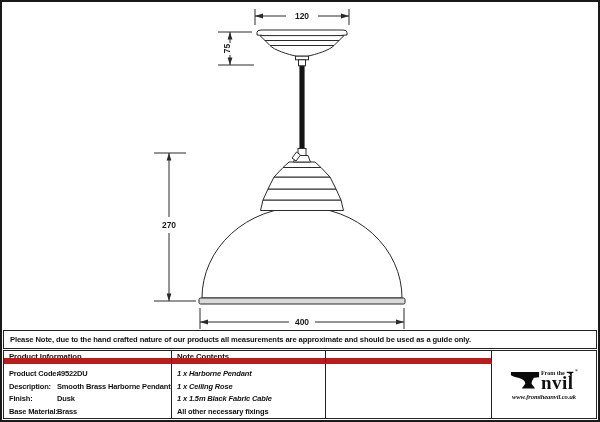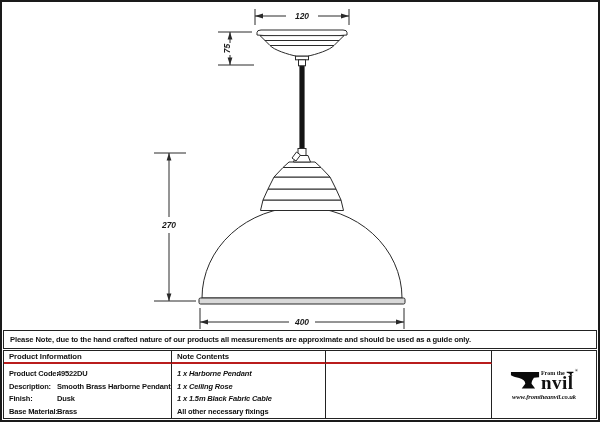--- a/index.html
+++ b/index.html
@@ -2,39 +2,39 @@
 <html><head>
 <meta charset="utf-8">
 <style>
   html,body{margin:0;padding:0;background:#888;}
   *{box-sizing:border-box;}
   .sheet{
     width:600px;height:422px;background:#fff;border:2px solid #1a1a1a;
     font-family:"Liberation Sans",sans-serif;color:#111;
     display:flex;flex-direction:column;position:relative;overflow:hidden;
   }
-  .drawing-area{height:328px;position:relative;font-style:italic;}
+  .drawing-area{height:328px;position:relative;}
   .drawing-area svg{display:block;width:100%;height:100%;}
 
   .note-strip{
     height:20px;margin:0 1px;border:1px solid #222;
     display:flex;align-items:center;padding:4px 6px;
     font-size:7.6px;font-weight:700;letter-spacing:-0.1px;color:#111;
   }
 
   .info-table{
     flex:1;margin:1px;border:1px solid #222;
     display:grid;
     grid-template-columns:168px 154px 1fr 104px;
     grid-template-rows:13px 1fr;
   }
   .cell{border-right:1px solid #222;overflow:hidden;}
   .cell.last{border-right:none;}
   .th{
-    border-bottom:2px solid #b91c1c;
+    border-bottom:6px solid #b91c1c;
     font-size:7.8px;font-weight:700;padding:1px 0 0 5px;letter-spacing:-0.1px;
   }
   .tb{padding:4px 2px 0 5px;font-size:7.5px;font-weight:700;letter-spacing:-0.15px;}
   .pi-row{display:grid;grid-template-columns:48px 1fr;line-height:12.5px;white-space:nowrap;}
   .pc-item{line-height:12.5px;white-space:nowrap;font-style:italic;}
   .pc-footer{line-height:12px;white-space:nowrap;}
 
   .logo-cell{
     grid-column:4;grid-row:1 / span 2;border:none;
     display:flex;flex-direction:column;align-items:center;justify-content:center;

